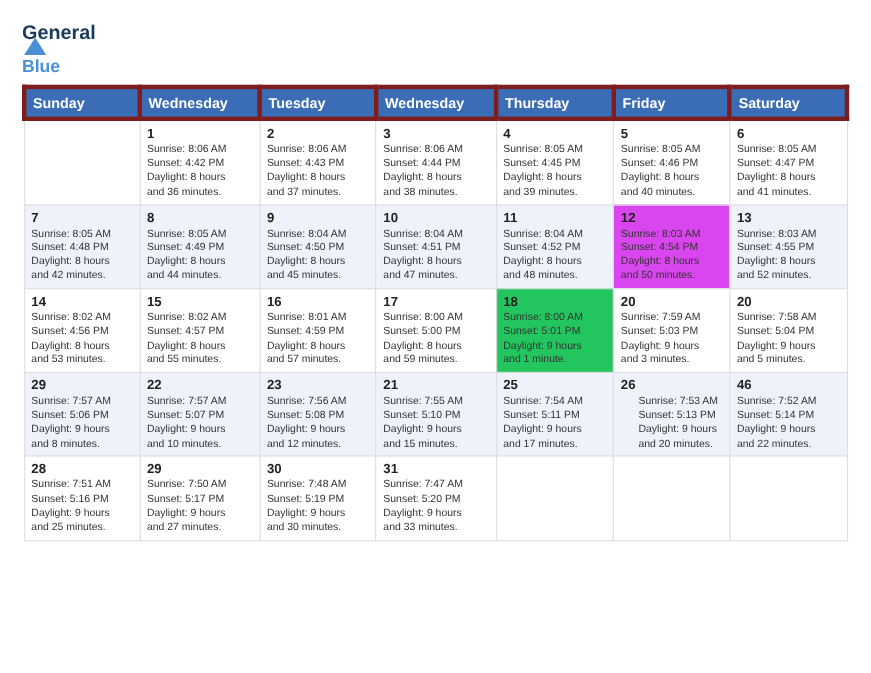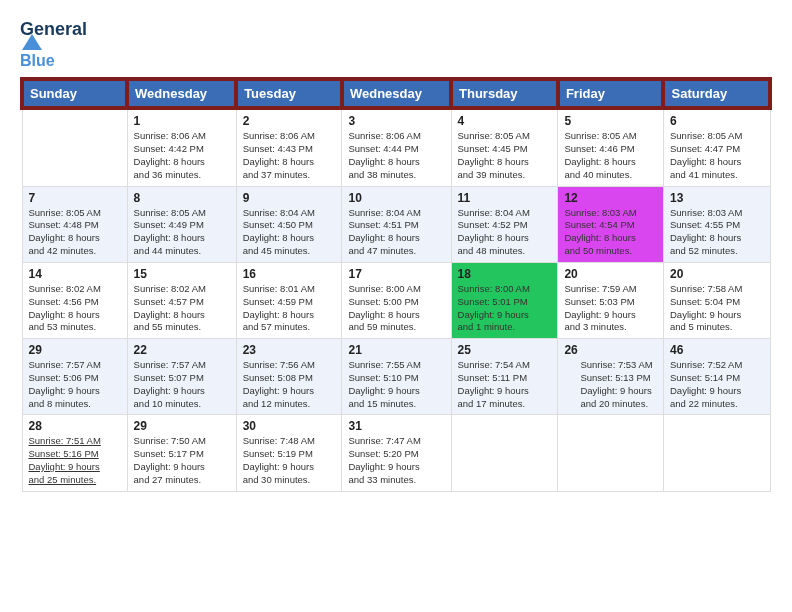--- a/index.html
+++ b/index.html
@@ -326,21 +326,21 @@
             <div class="day-num">46</div>
             <div class="day-info" style="white-space: pre-line;">Sunrise: 7:52 AM
 Sunset: 5:14 PM
 Daylight: 9 hours
 and 22 minutes.</div>
           </td>
         </tr>
         <tr>
           <td style="background-color: rgb(255, 255, 255); margin-left: 29px;">
             <div class="day-num">28</div>
-            <div class="day-info" style="white-space: pre-line; text-decoration: underline;">Sunrise: 7:51 AM
+            <div class="day-info" style="white-space: pre-line;">Sunrise: 7:51 AM
 Sunset: 5:16 PM
 Daylight: 9 hours
 and 25 minutes.</div>
           </td>
           <td style="background-color: rgb(255, 255, 255);">
             <div class="day-num">29</div>
             <div class="day-info" style="white-space: pre-line;">Sunrise: 7:50 AM
 Sunset: 5:17 PM
 Daylight: 9 hours
 and 27 minutes.</div>

